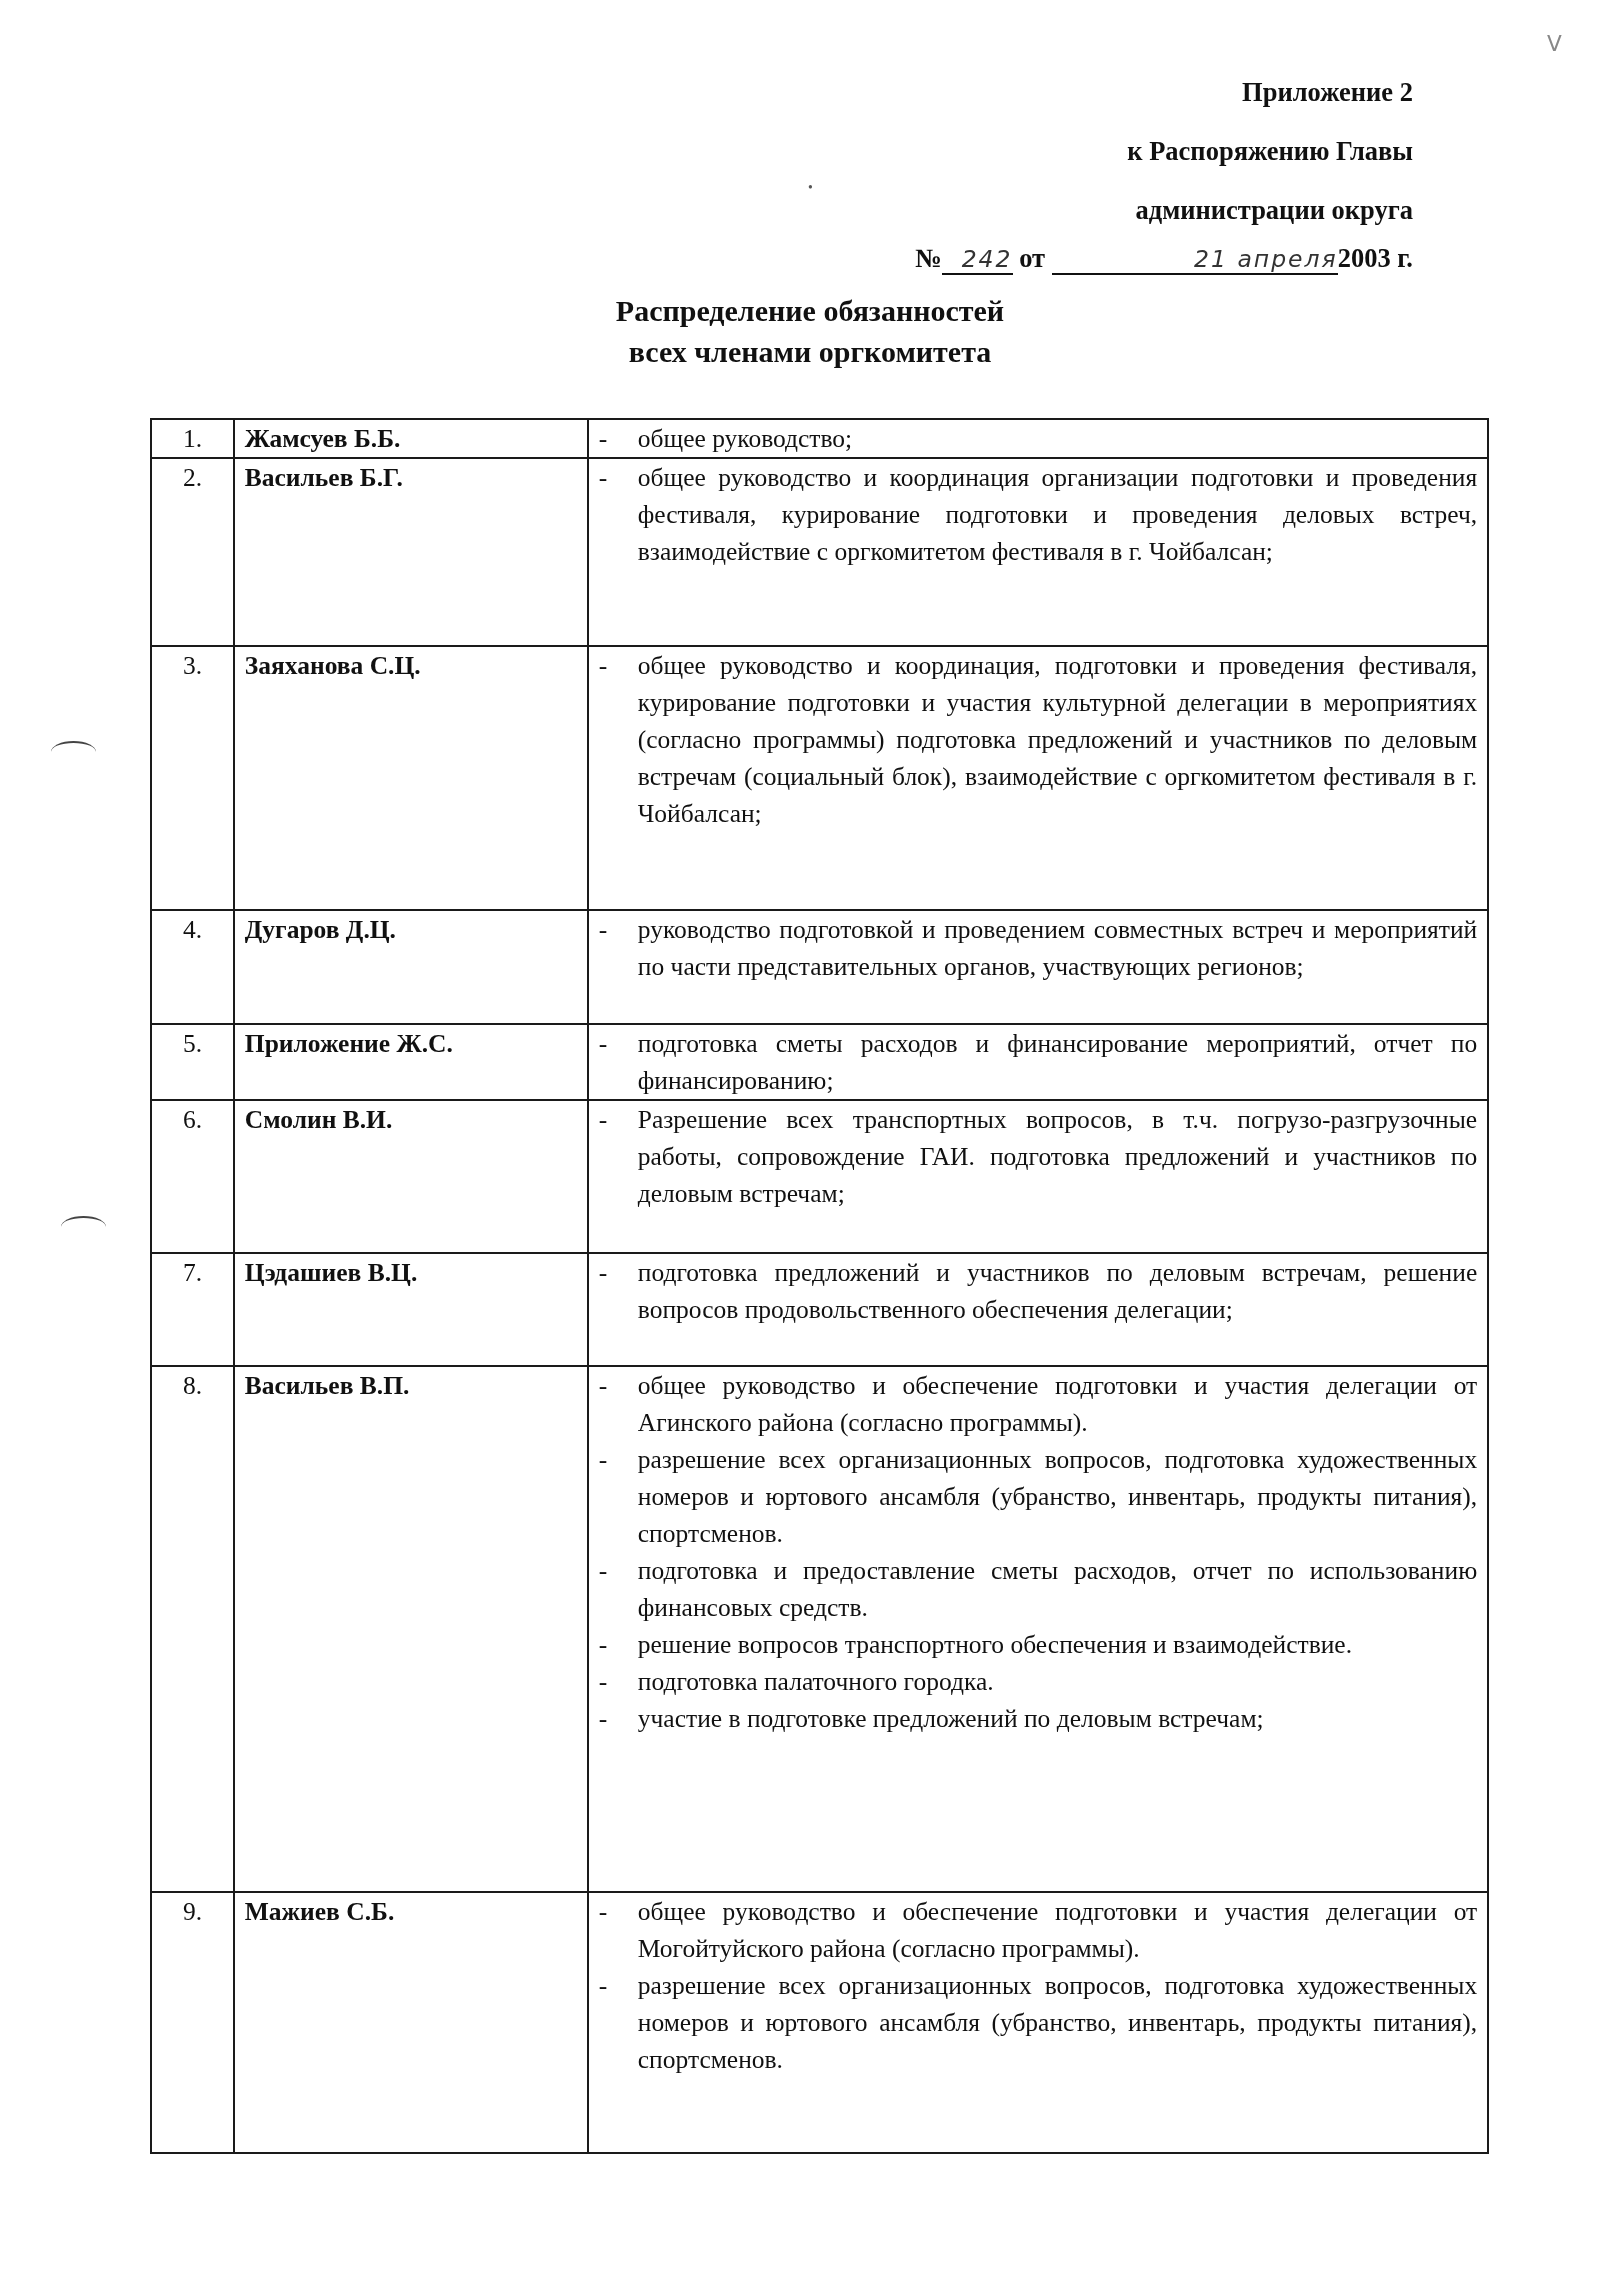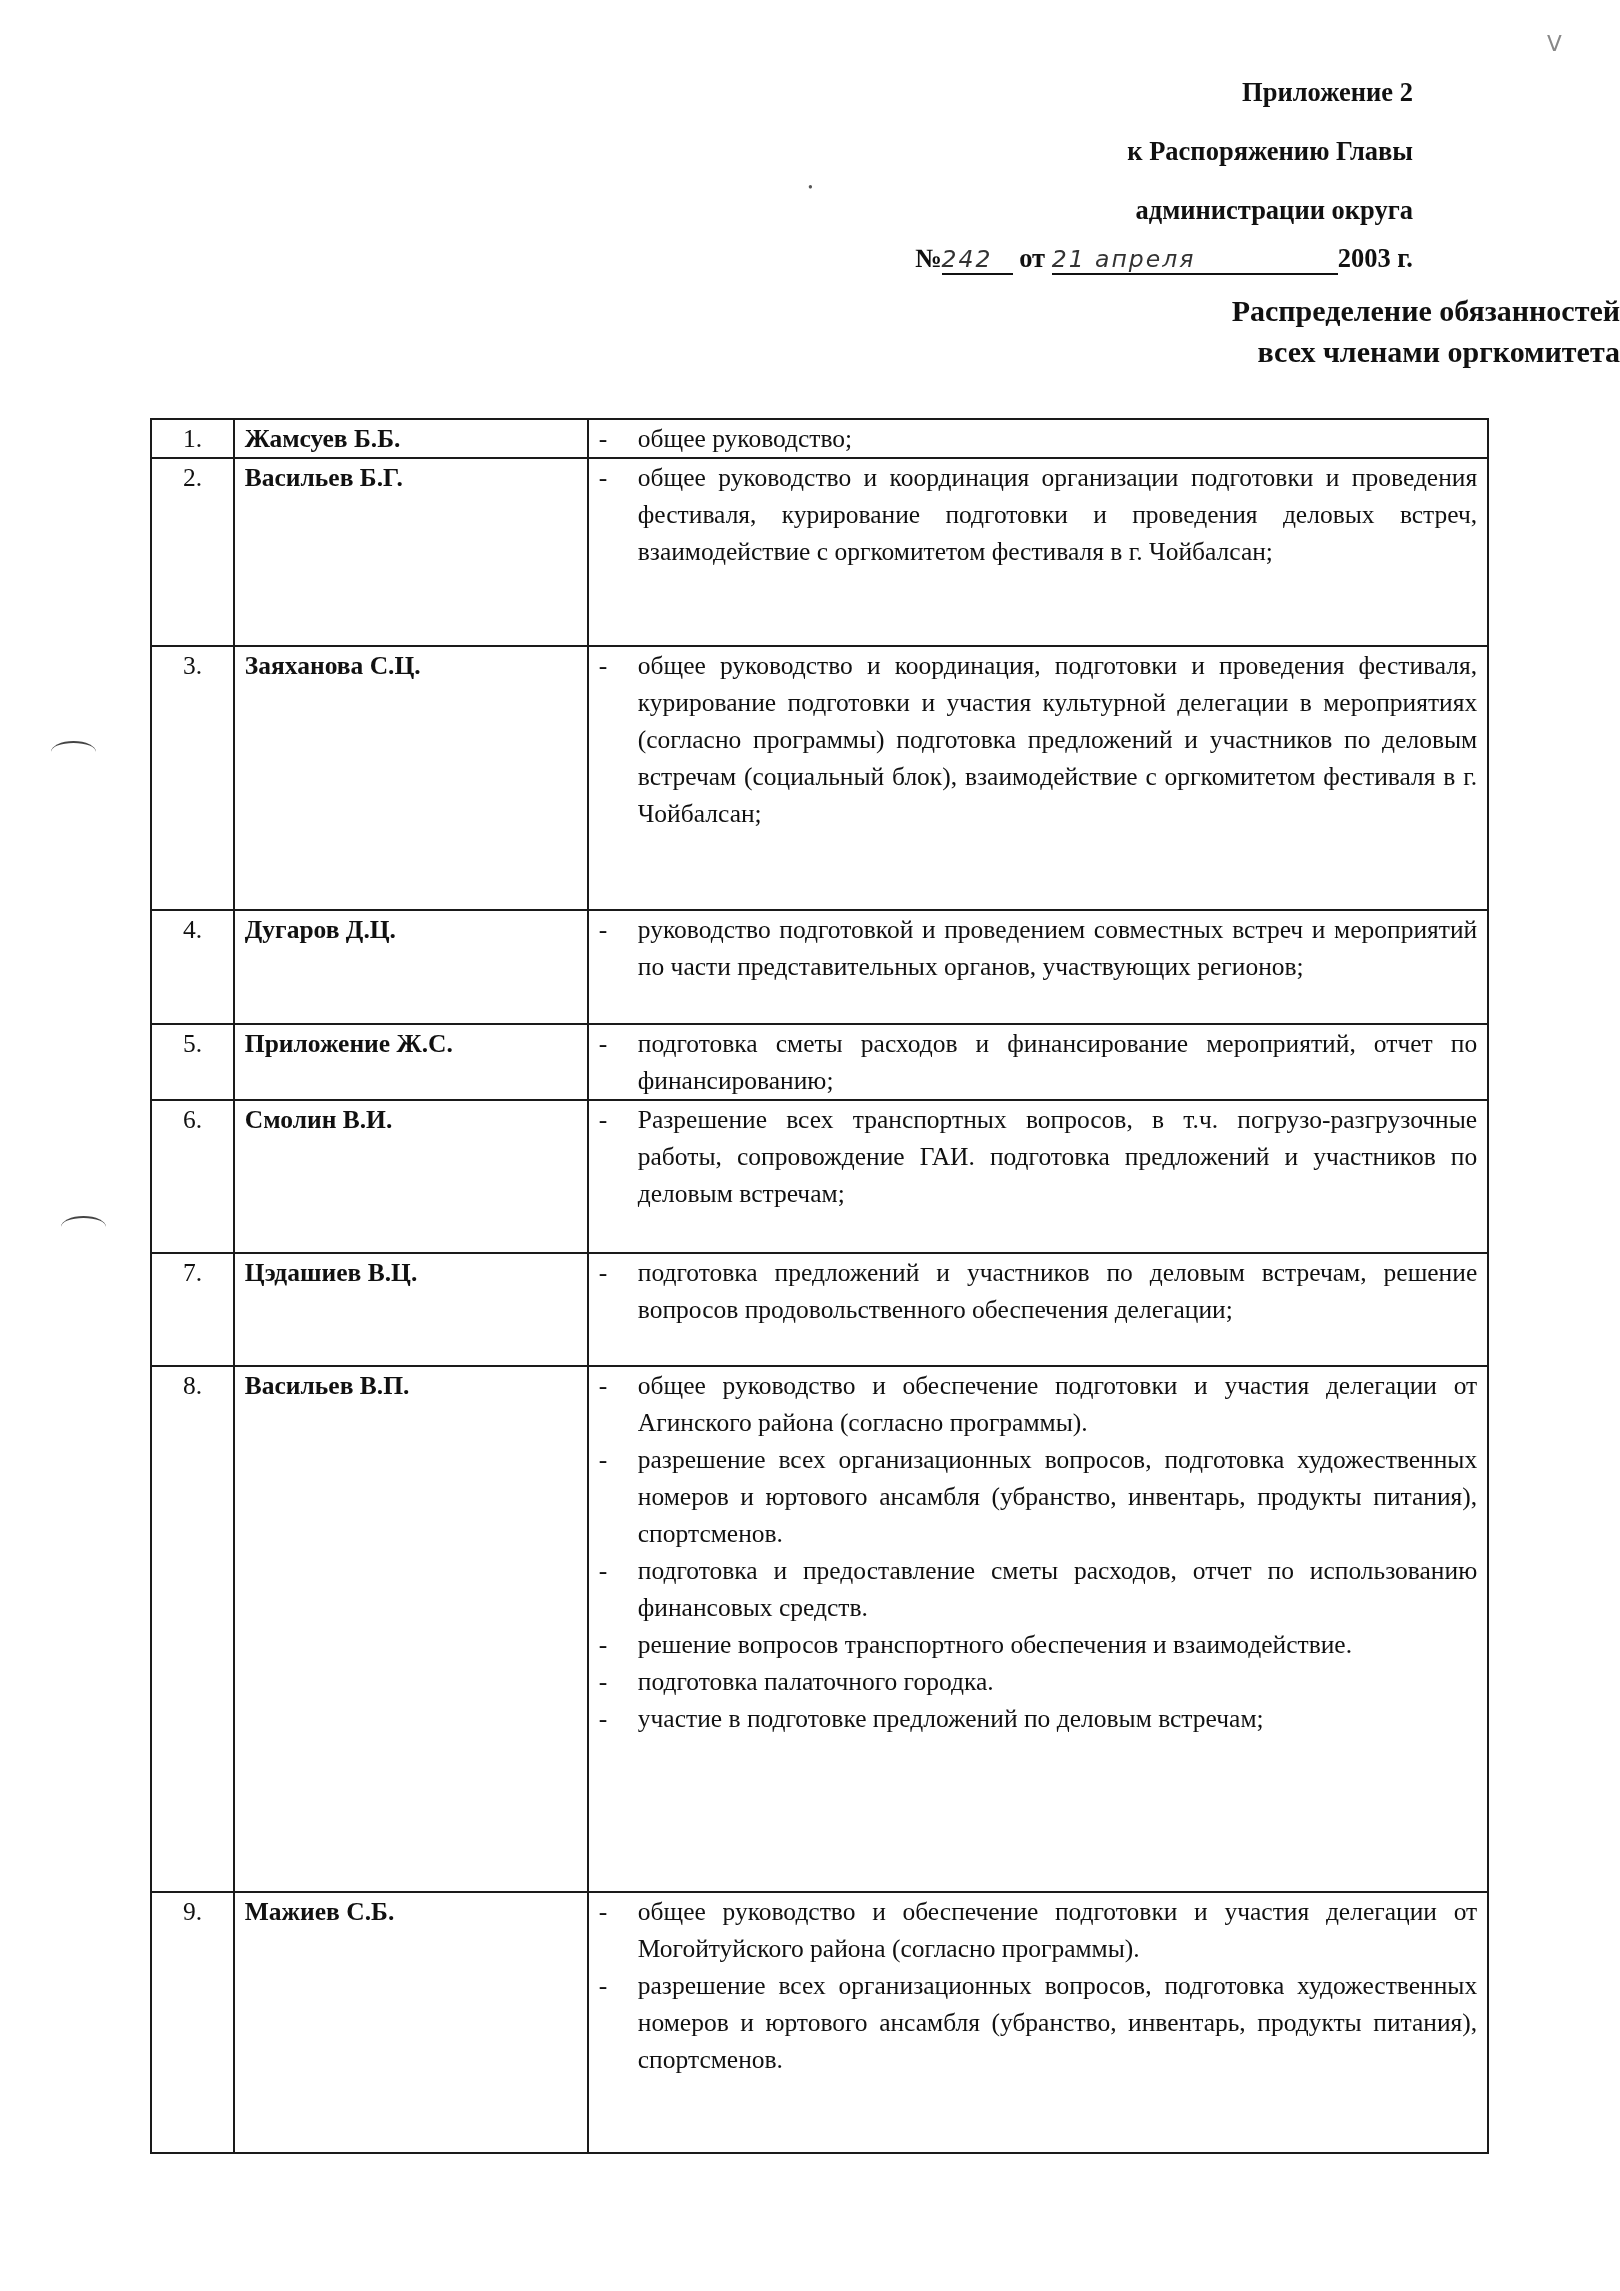--- a/index.html
+++ b/index.html
@@ -9,27 +9,27 @@
   }
   .header-block {
     position: absolute; right: 207px; top: 51px; text-align: right;
     font-weight: bold; font-size: 26.5px; line-height: 35px;
   }
   .header-line { display: block; margin-top: 24px; }
   .order-line { display: block; font-weight: bold; }
   .hand {
     font-family: "DejaVu Sans", sans-serif; font-weight: normal; font-style: italic;
     font-size: 23.5px; color: #333; display: inline-block; border-bottom: 2px solid #111;
-    text-align: left; line-height: 27.4px; letter-spacing: 2px;
+    text-align: right; line-height: 27.4px; letter-spacing: 2px;
   }
   .hand.num { width: 71px; }
   .hand.date { width: 286px; margin-top: 18px; }
   .mark-dot { position: absolute; font-size: 13.7px; color: #555; }
   .title {
-    position: absolute; left: 0; width: 1620px; top: 290px; text-align: right;
+    position: absolute; left: 0; width: 1620px; top: 290px; text-align: center;
     font-weight: bold; font-size: 30px; line-height: 41px;
   }
   .title span { display: block; }
   table.duties {
     position: absolute; left: 150px; top: 418px; width: 1337px;
     border-collapse: collapse; table-layout: fixed;
     font-size: 25.5px; line-height: 37px;
   }
   table.duties td {
     border: 2px solid #1a1a1a; vertical-align: top; padding: 0 9.8px 0 9.8px;

